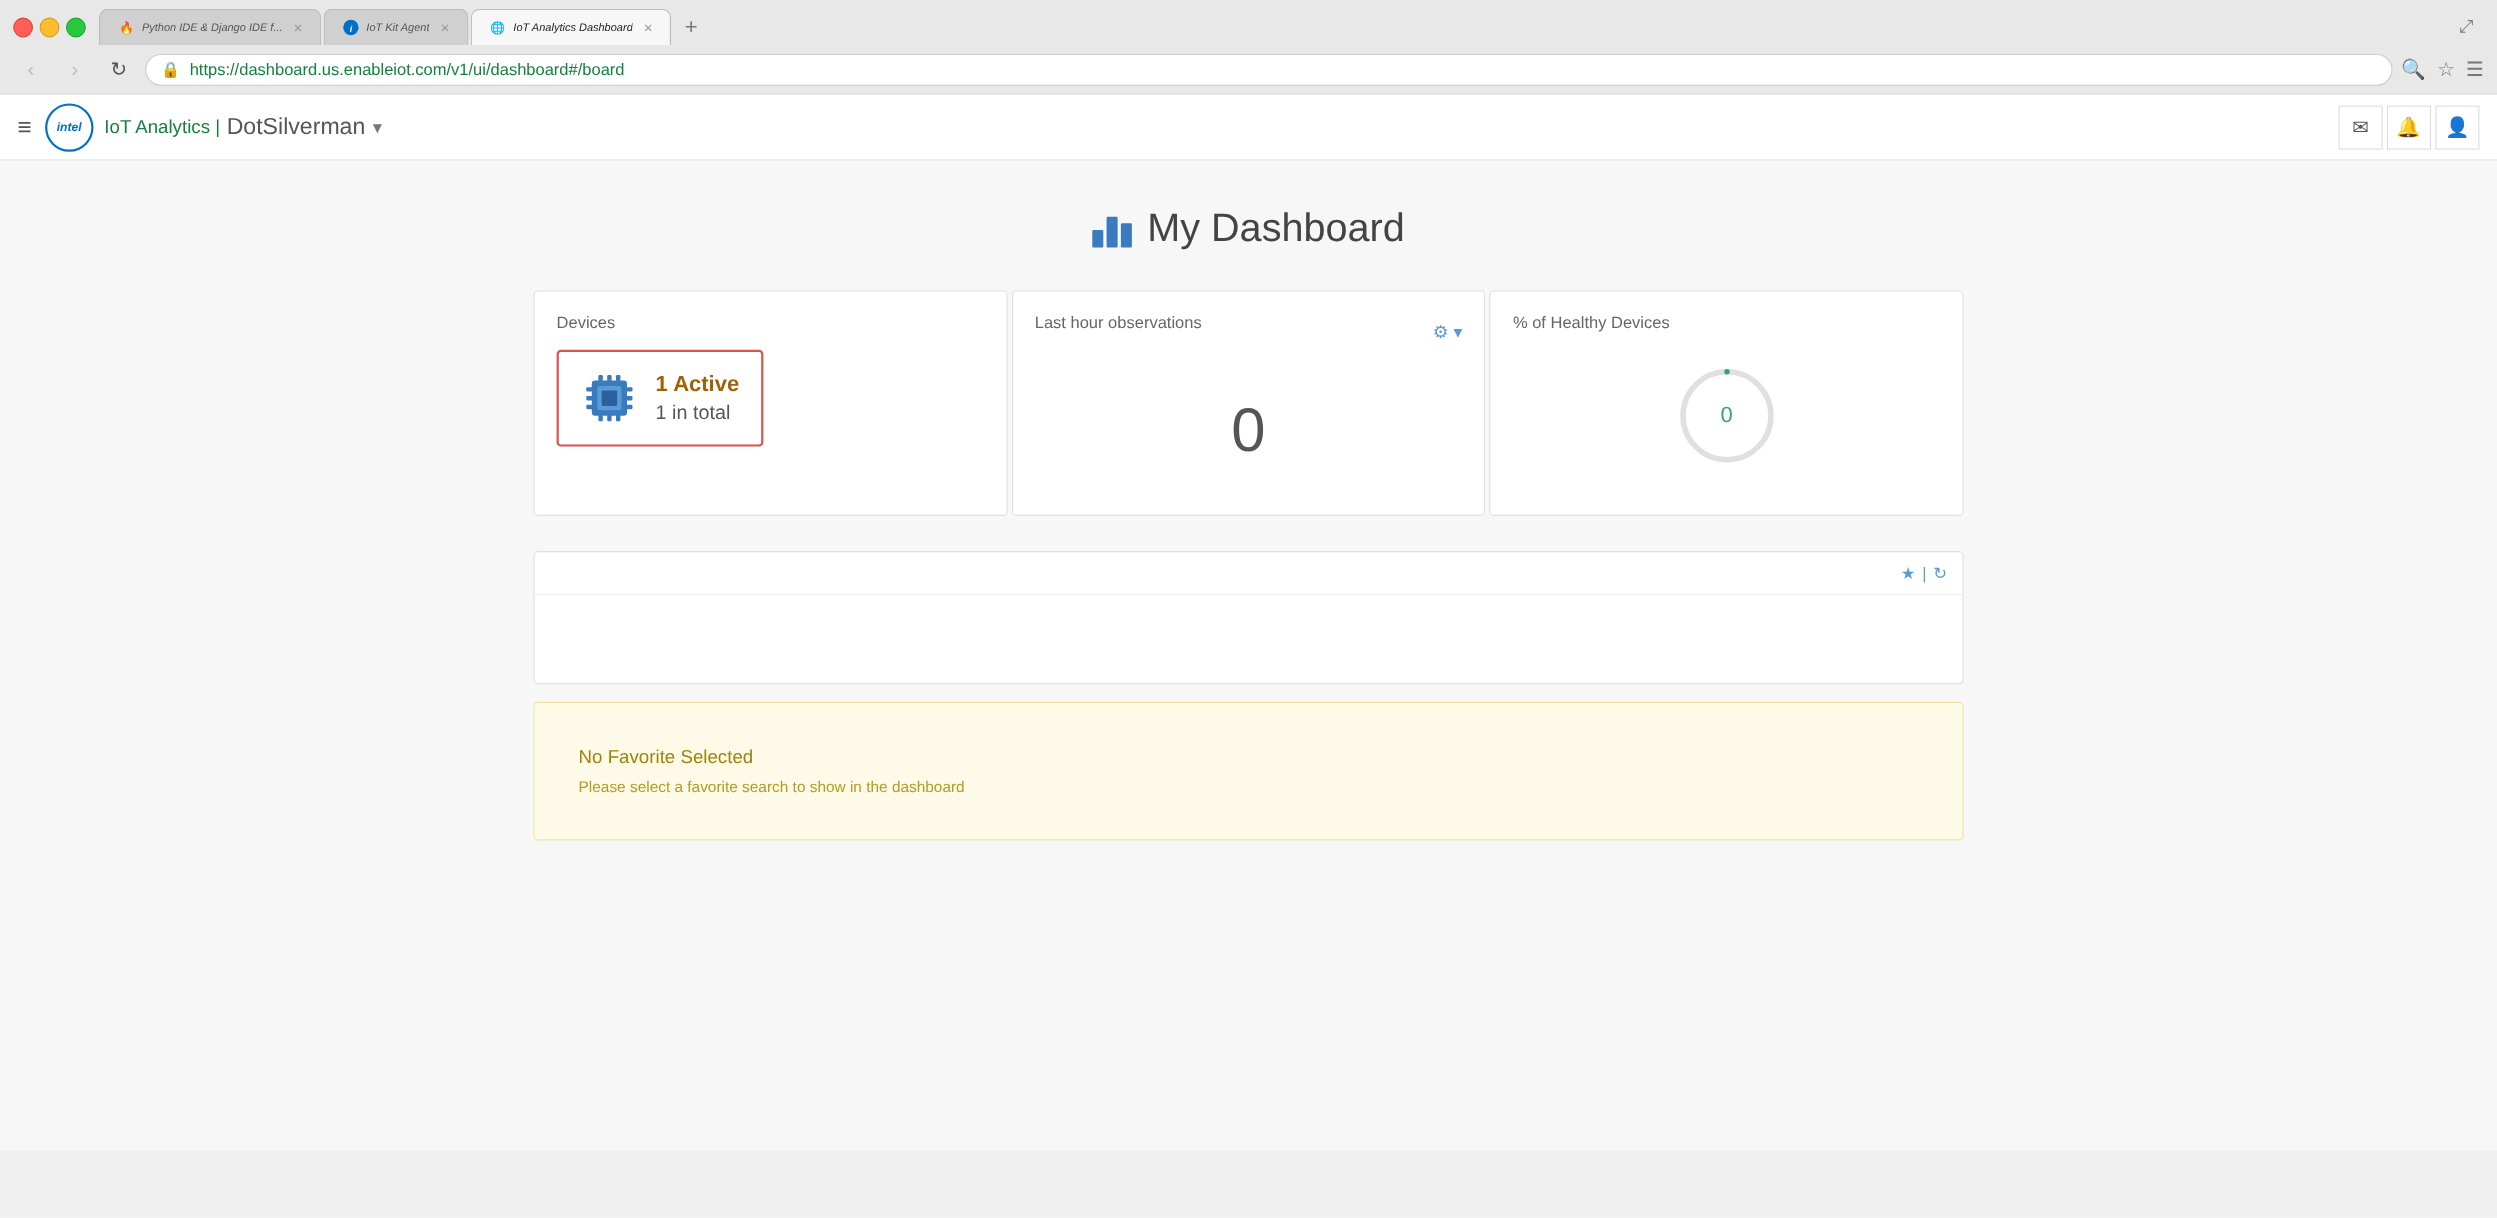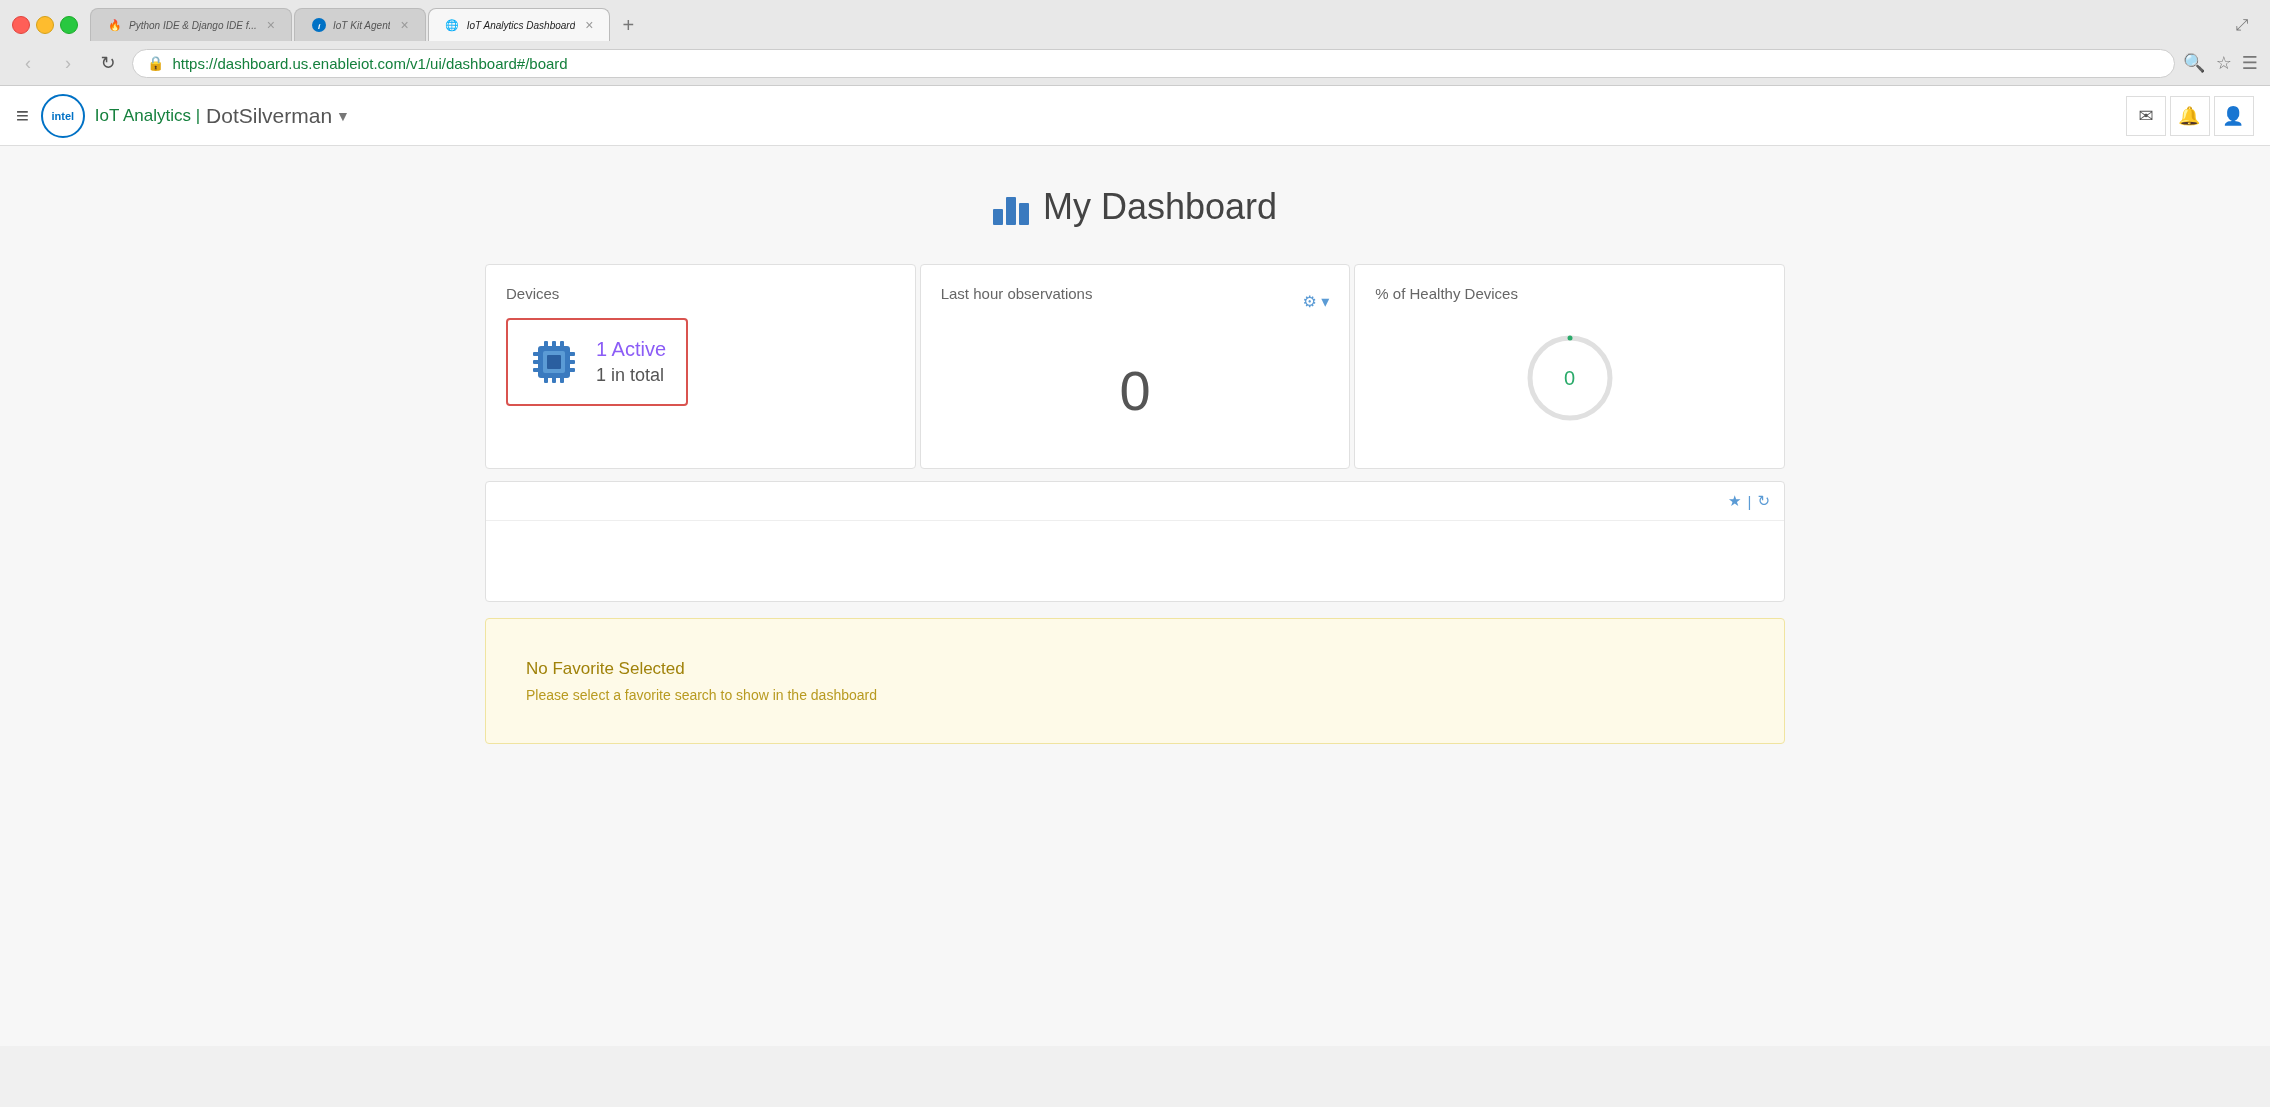--- a/index.html
+++ b/index.html
@@ -27,43 +27,43 @@
     .nav-btn.disabled { color: #bbb; cursor: default; }
     .url-bar { flex: 1; display: flex; align-items: center; background: white; border: 1px solid #ccc; border-radius: 20px; padding: 5px 14px; gap: 8px; }
     .url-lock { color: #2a9c2a; font-size: 14px; }
     .url-text { flex: 1; font-size: 15px; color: #15803d; }
     .url-actions { display: flex; gap: 10px; }
     .url-icon { font-size: 18px; color: #777; cursor: pointer; }
 
     
     .app-toolbar { background: white; border-bottom: 1px solid #ddd; display: flex; align-items: center; padding: 0 16px; height: 60px; }
     .hamburger { font-size: 22px; color: #555; cursor: pointer; margin-right: 12px; }
-    .intel-logo { display: flex; align-items: center; justify-content: center; border: 2px solid #0071c5; border-radius: 50%; width: 44px; height: 44px; color: #0071c5; font-size: 11px; font-weight: bold; margin-right: 10px; }
+    .intel-logo { display: flex; align-items: center; justify-content: center; border: 2px solid #0071c5; border-radius: 50%; width: 44px; height: 44px; color: #0071c5; font-size: 11px; font-weight: bold; font-style: italic; margin-right: 10px; }
     .app-brand { font-size: 17px; color: #15803d; margin-right: 6px; }
     .app-user { font-size: 21px; color: #555; margin-right: 4px; }
     .app-dropdown { font-size: 14px; color: #777; cursor: pointer; }
     .toolbar-right { margin-left: auto; display: flex; align-items: center; gap: 4px; }
     .toolbar-icon-btn { width: 40px; height: 40px; display: flex; align-items: center; justify-content: center; font-size: 18px; color: #555; cursor: pointer; border: 1px solid #ddd; }
 
     
     .main-content { background: #f7f7f7; padding: 40px 20px; min-height: 900px; }
     .page-title-row { display: flex; align-items: center; justify-content: center; margin-bottom: 36px; gap: 14px; }
     .page-title { font-size: 36px; color: #444; font-weight: 300; }
     .bar-chart-icon { display: flex; align-items: flex-end; gap: 3px; height: 36px; }
     .bar { background: #3a7abf; border-radius: 1px; }
 
-    .cards-row { display: flex; gap: 4px; max-width: 1300px; margin: 0 auto 12px; }
+    .cards-row { display: flex; gap: 4px; max-width: 1300px; margin: 0 auto 32px; }
     .card { background: white; border: 1px solid #e0e0e0; border-radius: 4px; padding: 20px; flex: 1; }
 
     
     .card-label { font-size: 15px; color: #666; margin-bottom: 16px; }
     .device-highlight { border: 2px solid #d9534f; border-radius: 4px; padding: 16px 20px; display: flex; align-items: center; gap: 16px; width: fit-content; }
     .chip-icon { width: 52px; height: 52px; display: flex; align-items: center; justify-content: center; }
     .device-stats { display: flex; flex-direction: column; gap: 4px; }
-    .active-count { font-size: 20px; color: #8b5cf6; font-weight: 400; }
+    .active-count { font-size: 20px; color: #a16207; font-weight: 700; }
     .total-count { font-size: 18px; color: #555; }
 
     
     .obs-card { display: flex; flex-direction: column; }
     .obs-header { display: flex; align-items: center; justify-content: space-between; margin-bottom: 20px; }
     .obs-gear { font-size: 16px; color: #5b9bd5; cursor: pointer; }
     .obs-value { font-size: 56px; color: #555; font-weight: 300; text-align: center; padding: 20px 0; }
 
     
     .healthy-card { display: flex; flex-direction: column; }

